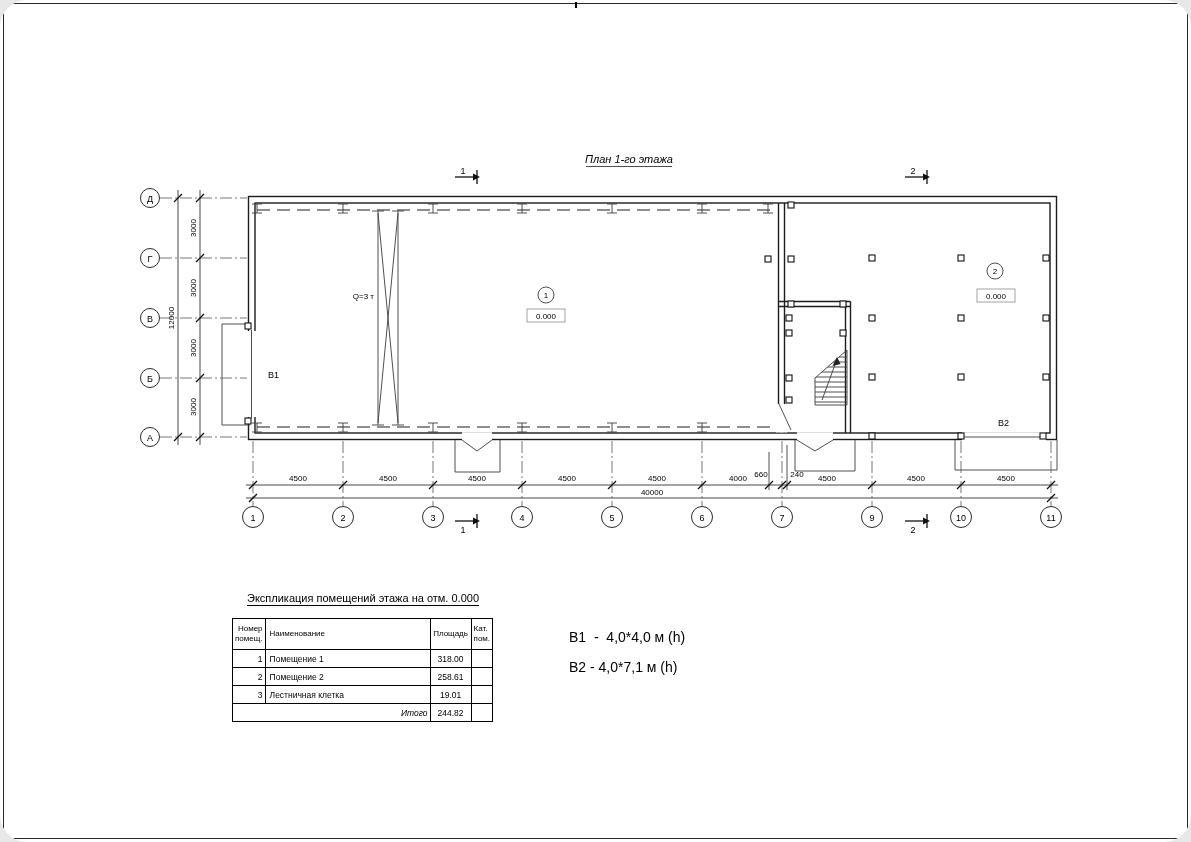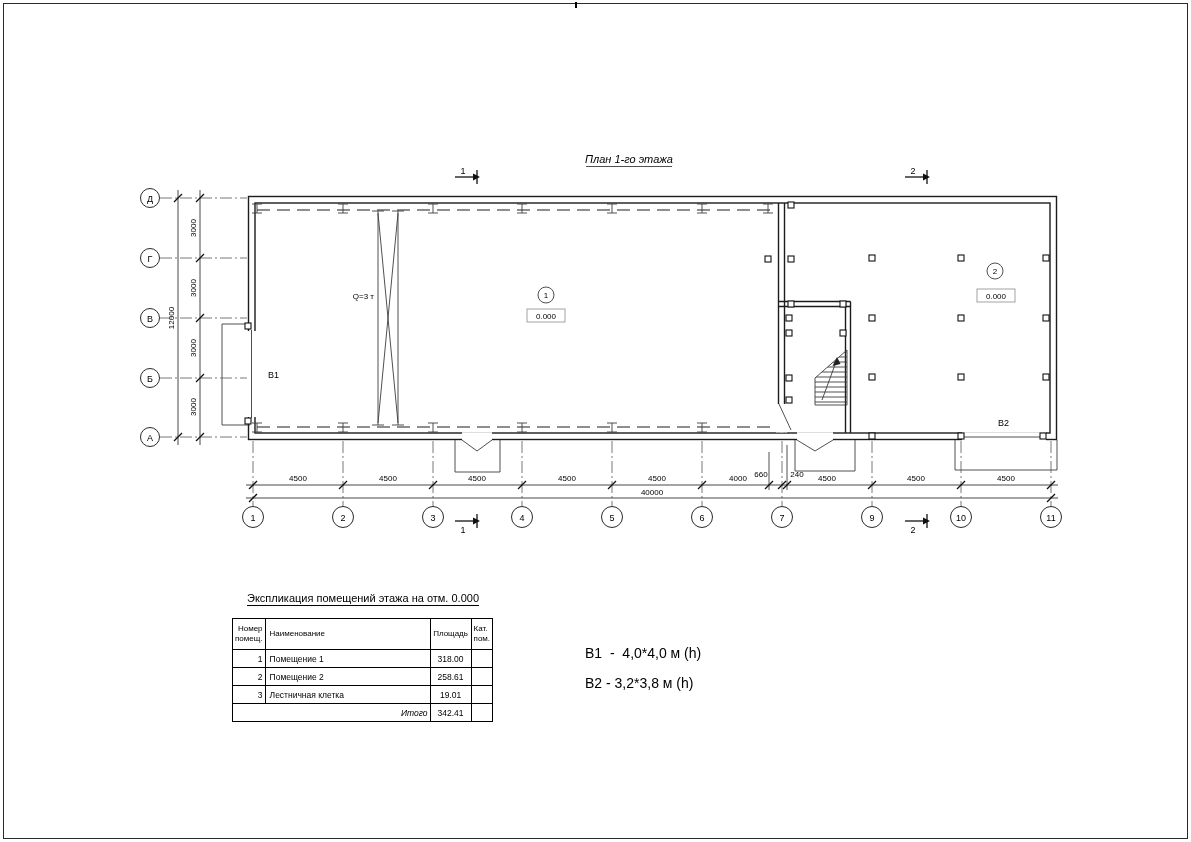--- a/index.html
+++ b/index.html
@@ -1,18 +1,18 @@
 <!DOCTYPE html>
 <html><head>
 <meta charset="utf-8">
 <style>
   html,body { margin:0; padding:0; background:#e8e8e8; }
   .page {
     position:relative; width:1191px; height:842px; background:#ffffff;
-    font-family:"Liberation Sans", sans-serif; overflow:hidden;
+    font-family:"Liberation Sans", sans-serif; overflow:hidden;border-radius:27px;
   }
   svg text { font-family:"Liberation Sans", sans-serif; fill:#000; }
   .ln   { stroke:#2a2a2a; stroke-width:1; fill:none; }
   .wall { stroke:#1c1c1c; stroke-width:1.4; fill:none; }
   .thin { stroke:#3c3c3c; stroke-width:0.9; fill:none; }
   .dim  { stroke:#333; stroke-width:0.9; fill:none; }
   .cl   { stroke:#555; stroke-width:0.8; fill:none; stroke-dasharray:12 3 2 3; }
   .rail { stroke:#8e8e8e; stroke-width:2.2; fill:none; stroke-dasharray:13 7; }
   .tick { stroke:#111; stroke-width:1.3; }
   .sq   { fill:#fff; stroke:#111; stroke-width:1.1; }
@@ -34,21 +34,21 @@
   .expl-table td { border:1px solid #000; padding:0 2px; vertical-align:middle; }
   .expl-table .hdr { text-align:left; font-size:8px; line-height:1.25; height:30px; }
   .expl-table .rnum { text-align:right; width:26px; }
   .expl-table .rname { width:158px; text-align:left; padding-left:4px; }
   .expl-table .rarea { width:36px; text-align:center;margin-top:19px; }
   .expl-table .rcat { width:14px; }
   .expl-table tr.datarow td { height:17px; }
   .totlbl { text-align:right; padding-right:4px;font-style:italic; }
 
   .notes {
-    position:absolute; left:585px; top:622px; font-size:14px; color:#000;margin-top:16px;
+    position:absolute; left:569px; top:622px; font-size:14px; color:#000;
   }
   .notes div { white-space:pre; line-height:30px; }
 </style>
 </head>
 <body>
 
 <div class="page">
 
 <svg width="1191" height="842" viewBox="0 0 1191 842">
 
@@ -383,25 +383,25 @@
     <td class="rcat"></td>
   </tr>
   <tr class="datarow">
     <td class="rnum">3</td>
     <td class="rname">Лестничная клетка</td>
     <td class="rarea">19.01</td>
     <td class="rcat"></td>
   </tr>
   <tr class="datarow">
     <td colspan="2" class="totlbl">Итого</td>
-    <td class="rarea">342.41</td>
+    <td class="rarea">244.82</td>
     <td class="rcat"></td>
   </tr>
 </tbody>
     </table>
 
 
 <div class="notes">
   <div>В1  -  4,0*4,0 м (h)</div>
-  <div>В2 - 3,2*3,8 м (h)</div>
+  <div>В2 - 4,0*7,1 м (h)</div>
 </div>
 
 </div>
 
 </body></html>

